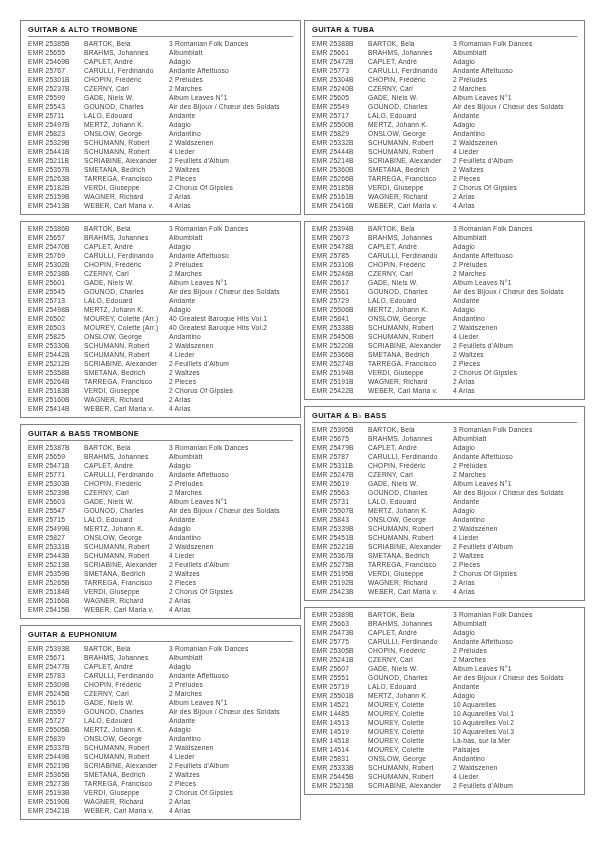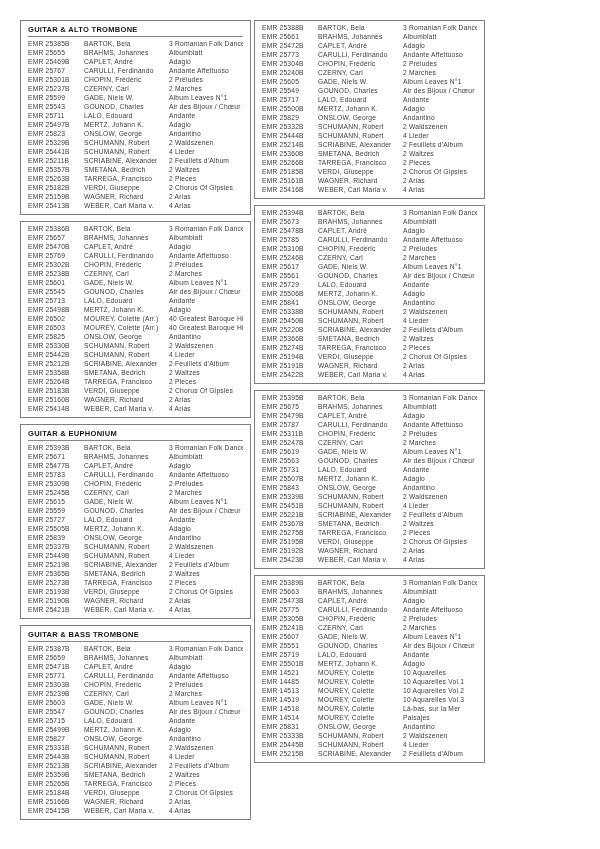--- a/index.html
+++ b/index.html
@@ -3,21 +3,21 @@
 <meta charset="utf-8">
 <style>
   html,body{margin:0;padding:0;background:#ffffff;}
   .page{
     width:600px;height:849px;box-sizing:border-box;
     padding:20px 14px 0 20px;
     display:flex;gap:3px;align-items:flex-start;
     background:#ffffff;overflow:hidden;
     font-family:"Liberation Sans","DejaVu Sans",sans-serif;
   }
-  .col{width:231px;flex:none;display:flex;flex-direction:column;gap:6px;}
+  .col{width:281px;flex:none;display:flex;flex-direction:column;gap:6px;}
   .section-box{
     border:1px solid #7f7f7f;background:#ffffff;
     box-sizing:border-box;padding:2px 7px 4px 7px;width:100%;
   }
   .section-title{
     font-size:7.5px;font-weight:bold;color:#161616;
     letter-spacing:0.3px;line-height:9px;
     padding:2px 0 2px 0;border-bottom:1px solid #8a8a8a;margin-bottom:2px;
   }
   .rows{display:block;}
@@ -237,20 +237,120 @@
             <span class="c2">2 Arias</span>
           </div>
           <div class="row">
             <span class="c0">EMR 25414B</span>
             <span class="c1">WEBER, Carl Maria v.</span>
             <span class="c2">4 Arias</span>
           </div>
         </div>
       </section>
       <section class="section-box">
+        <div class="section-title">GUITAR &amp; BASS TROMBONE</div>
+        <div class="rows">
+          <div class="row">
+            <span class="c0">EMR 25387B</span>
+            <span class="c1">BARTOK, Bela</span>
+            <span class="c2">3 Romanian Folk Dances</span>
+          </div>
+          <div class="row">
+            <span class="c0">EMR 25659</span>
+            <span class="c1">BRAHMS, Johannes</span>
+            <span class="c2">Albumblatt</span>
+          </div>
+          <div class="row">
+            <span class="c0">EMR 25471B</span>
+            <span class="c1">CAPLET, André</span>
+            <span class="c2">Adagio</span>
+          </div>
+          <div class="row">
+            <span class="c0">EMR 25771</span>
+            <span class="c1">CARULLI, Ferdinando</span>
+            <span class="c2">Andante Affettuoso</span>
+          </div>
+          <div class="row">
+            <span class="c0">EMR 25303B</span>
+            <span class="c1">CHOPIN, Frédéric</span>
+            <span class="c2">2 Préludes</span>
+          </div>
+          <div class="row">
+            <span class="c0">EMR 25239B</span>
+            <span class="c1">CZERNY, Carl</span>
+            <span class="c2">2 Marches</span>
+          </div>
+          <div class="row">
+            <span class="c0">EMR 25603</span>
+            <span class="c1">GADE, Niels W.</span>
+            <span class="c2">Album Leaves N°1</span>
+          </div>
+          <div class="row">
+            <span class="c0">EMR 25547</span>
+            <span class="c1">GOUNOD, Charles</span>
+            <span class="c2">Air des Bijoux / Chœur des Soldats</span>
+          </div>
+          <div class="row">
+            <span class="c0">EMR 25715</span>
+            <span class="c1">LALO, Edouard</span>
+            <span class="c2">Andante</span>
+          </div>
+          <div class="row">
+            <span class="c0">EMR 25499B</span>
+            <span class="c1">MERTZ, Johann K.</span>
+            <span class="c2">Adagio</span>
+          </div>
+          <div class="row">
+            <span class="c0">EMR 25827</span>
+            <span class="c1">ONSLOW, George</span>
+            <span class="c2">Andantino</span>
+          </div>
+          <div class="row">
+            <span class="c0">EMR 25331B</span>
+            <span class="c1">SCHUMANN, Robert</span>
+            <span class="c2">2 Waldszenen</span>
+          </div>
+          <div class="row">
+            <span class="c0">EMR 25443B</span>
+            <span class="c1">SCHUMANN, Robert</span>
+            <span class="c2">4 Lieder</span>
+          </div>
+          <div class="row">
+            <span class="c0">EMR 25213B</span>
+            <span class="c1">SCRIABINE, Alexander</span>
+            <span class="c2">2 Feuillets d'Album</span>
+          </div>
+          <div class="row">
+            <span class="c0">EMR 25359B</span>
+            <span class="c1">SMETANA, Bedrich</span>
+            <span class="c2">2 Waltzes</span>
+          </div>
+          <div class="row">
+            <span class="c0">EMR 25265B</span>
+            <span class="c1">TARREGA, Francisco</span>
+            <span class="c2">2 Pieces</span>
+          </div>
+          <div class="row">
+            <span class="c0">EMR 25184B</span>
+            <span class="c1">VERDI, Giuseppe</span>
+            <span class="c2">2 Chorus Of Gipsies</span>
+          </div>
+          <div class="row">
+            <span class="c0">EMR 25166B</span>
+            <span class="c1">WAGNER, Richard</span>
+            <span class="c2">2 Arias</span>
+          </div>
+          <div class="row">
+            <span class="c0">EMR 25415B</span>
+            <span class="c1">WEBER, Carl Maria v.</span>
+            <span class="c2">4 Arias</span>
+          </div>
+        </div>
+      </section>
+      <section class="section-box">
         <div class="section-title">GUITAR &amp; EUPHONIUM</div>
         <div class="rows">
           <div class="row">
             <span class="c0">EMR 25393B</span>
             <span class="c1">BARTOK, Bela</span>
             <span class="c2">3 Romanian Folk Dances</span>
           </div>
           <div class="row">
             <span class="c0">EMR 25671</span>
             <span class="c1">BRAHMS, Johannes</span>
@@ -331,128 +431,29 @@
             <span class="c1">VERDI, Giuseppe</span>
             <span class="c2">2 Chorus Of Gipsies</span>
           </div>
           <div class="row">
             <span class="c0">EMR 25190B</span>
             <span class="c1">WAGNER, Richard</span>
             <span class="c2">2 Arias</span>
           </div>
           <div class="row">
             <span class="c0">EMR 25421B</span>
-            <span class="c1">WEBER, Carl Maria v.</span>
-            <span class="c2">4 Arias</span>
-          </div>
-        </div>
-      </section>
-      <section class="section-box">
-        <div class="section-title">GUITAR &amp; BASS TROMBONE</div>
-        <div class="rows">
-          <div class="row">
-            <span class="c0">EMR 25387B</span>
-            <span class="c1">BARTOK, Bela</span>
-            <span class="c2">3 Romanian Folk Dances</span>
-          </div>
-          <div class="row">
-            <span class="c0">EMR 25659</span>
-            <span class="c1">BRAHMS, Johannes</span>
-            <span class="c2">Albumblatt</span>
-          </div>
-          <div class="row">
-            <span class="c0">EMR 25471B</span>
-            <span class="c1">CAPLET, André</span>
-            <span class="c2">Adagio</span>
-          </div>
-          <div class="row">
-            <span class="c0">EMR 25771</span>
-            <span class="c1">CARULLI, Ferdinando</span>
-            <span class="c2">Andante Affettuoso</span>
-          </div>
-          <div class="row">
-            <span class="c0">EMR 25303B</span>
-            <span class="c1">CHOPIN, Frédéric</span>
-            <span class="c2">2 Préludes</span>
-          </div>
-          <div class="row">
-            <span class="c0">EMR 25239B</span>
-            <span class="c1">CZERNY, Carl</span>
-            <span class="c2">2 Marches</span>
-          </div>
-          <div class="row">
-            <span class="c0">EMR 25603</span>
-            <span class="c1">GADE, Niels W.</span>
-            <span class="c2">Album Leaves N°1</span>
-          </div>
-          <div class="row">
-            <span class="c0">EMR 25547</span>
-            <span class="c1">GOUNOD, Charles</span>
-            <span class="c2">Air des Bijoux / Chœur des Soldats</span>
-          </div>
-          <div class="row">
-            <span class="c0">EMR 25715</span>
-            <span class="c1">LALO, Edouard</span>
-            <span class="c2">Andante</span>
-          </div>
-          <div class="row">
-            <span class="c0">EMR 25499B</span>
-            <span class="c1">MERTZ, Johann K.</span>
-            <span class="c2">Adagio</span>
-          </div>
-          <div class="row">
-            <span class="c0">EMR 25827</span>
-            <span class="c1">ONSLOW, George</span>
-            <span class="c2">Andantino</span>
-          </div>
-          <div class="row">
-            <span class="c0">EMR 25331B</span>
-            <span class="c1">SCHUMANN, Robert</span>
-            <span class="c2">2 Waldszenen</span>
-          </div>
-          <div class="row">
-            <span class="c0">EMR 25443B</span>
-            <span class="c1">SCHUMANN, Robert</span>
-            <span class="c2">4 Lieder</span>
-          </div>
-          <div class="row">
-            <span class="c0">EMR 25213B</span>
-            <span class="c1">SCRIABINE, Alexander</span>
-            <span class="c2">2 Feuillets d'Album</span>
-          </div>
-          <div class="row">
-            <span class="c0">EMR 25359B</span>
-            <span class="c1">SMETANA, Bedrich</span>
-            <span class="c2">2 Waltzes</span>
-          </div>
-          <div class="row">
-            <span class="c0">EMR 25265B</span>
-            <span class="c1">TARREGA, Francisco</span>
-            <span class="c2">2 Pieces</span>
-          </div>
-          <div class="row">
-            <span class="c0">EMR 25184B</span>
-            <span class="c1">VERDI, Giuseppe</span>
-            <span class="c2">2 Chorus Of Gipsies</span>
-          </div>
-          <div class="row">
-            <span class="c0">EMR 25166B</span>
-            <span class="c1">WAGNER, Richard</span>
-            <span class="c2">2 Arias</span>
-          </div>
-          <div class="row">
-            <span class="c0">EMR 25415B</span>
             <span class="c1">WEBER, Carl Maria v.</span>
             <span class="c2">4 Arias</span>
           </div>
         </div>
       </section>
     </div>
   <div class="col">
       <section class="section-box">
+        <div class="section-title">GUITAR &amp; TUBA</div>
         <div class="rows">
           <div class="row">
             <span class="c0">EMR 25388B</span>
             <span class="c1">BARTOK, Bela</span>
             <span class="c2">3 Romanian Folk Dances</span>
           </div>
           <div class="row">
             <span class="c0">EMR 25661</span>
             <span class="c1">BRAHMS, Johannes</span>
             <span class="c2">Albumblatt</span>
@@ -637,20 +638,21 @@
             <span class="c2">2 Arias</span>
           </div>
           <div class="row">
             <span class="c0">EMR 25422B</span>
             <span class="c1">WEBER, Carl Maria v.</span>
             <span class="c2">4 Arias</span>
           </div>
         </div>
       </section>
       <section class="section-box">
+        <div class="section-title">GUITAR &amp; B♭ BASS</div>
         <div class="rows">
           <div class="row">
             <span class="c0">EMR 25395B</span>
             <span class="c1">BARTOK, Bela</span>
             <span class="c2">3 Romanian Folk Dances</span>
           </div>
           <div class="row">
             <span class="c0">EMR 25675</span>
             <span class="c1">BRAHMS, Johannes</span>
             <span class="c2">Albumblatt</span>

